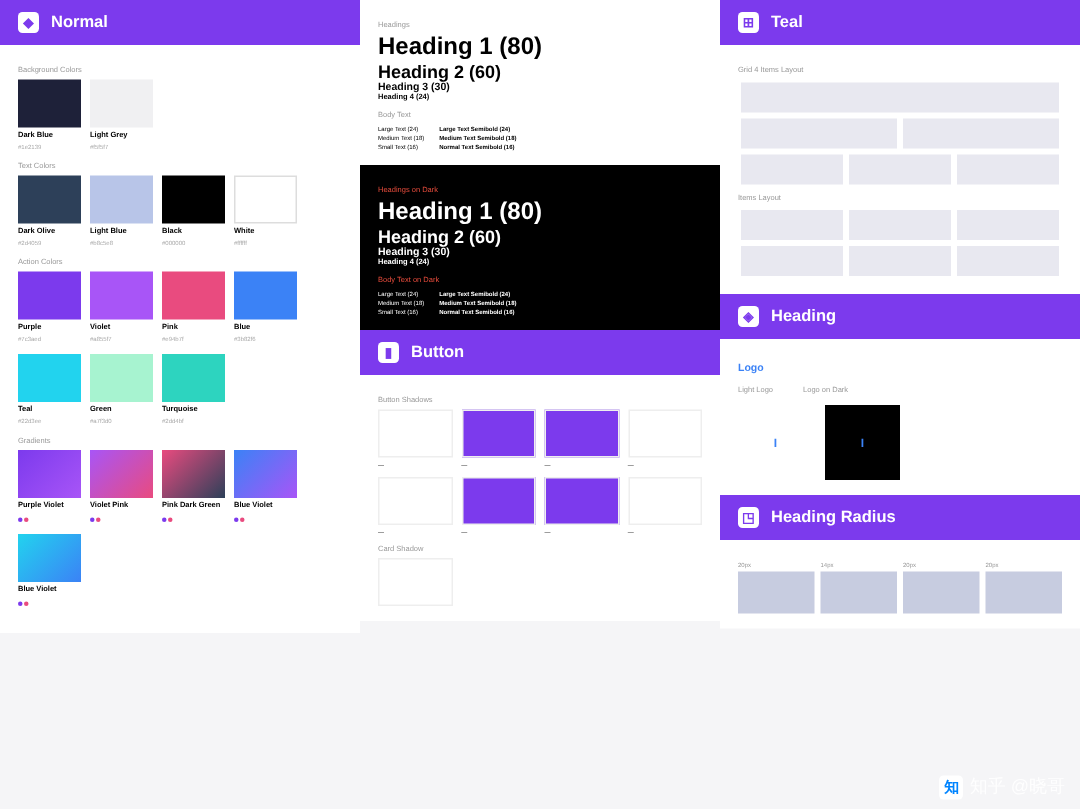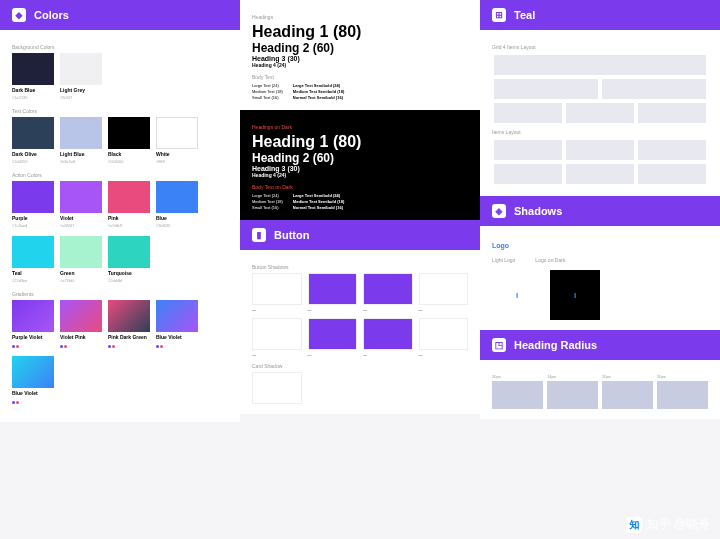--- a/index.html
+++ b/index.html
@@ -41,21 +41,21 @@
 .watermark .zh{width:16px;height:16px;background:#fff;color:#0084ff;border-radius:3px;display:flex;align-items:center;justify-content:center;font-weight:900;font-size:10px}
 </style>
 </head>
 <body>
 
 <div class="wrap">
 
 <div class="col">
   <div class="sect-head">
     <span class="icon">◆</span>
-    <span>Colors</span>
+    <span>Normal</span>
   </div>
   <div class="body">
     <div class="sub">Background Colors</div>
     <div class="sw-row" id="bg-row">
           <div class="sw">
             <div class="sw-box" style="background:#1e2139;"></div>
             <div class="sw-lbl">Dark Blue</div>
             <div class="sw-hex">#1e2139</div>
           </div>
           <div class="sw">
@@ -300,21 +300,21 @@
           <div class="grid-box" style="flex:1"></div>
         </div>
     <div class="grid-row">
           <div class="grid-box" style="flex:1"></div>
           <div class="grid-box" style="flex:1"></div>
           <div class="grid-box" style="flex:1"></div>
         </div>
   </div>
   <div class="sect-head">
     <span class="icon">◈</span>
-    <span>Shadows</span>
+    <span>Heading</span>
   </div>
   <div class="body">
     <div class="sub-blue">Logo</div>
     <div style="display:flex;gap:20px">
       <div>
             <div class="sub">Light Logo</div>
           </div>
       <div>
             <div class="sub">Logo on Dark</div>
           </div>

